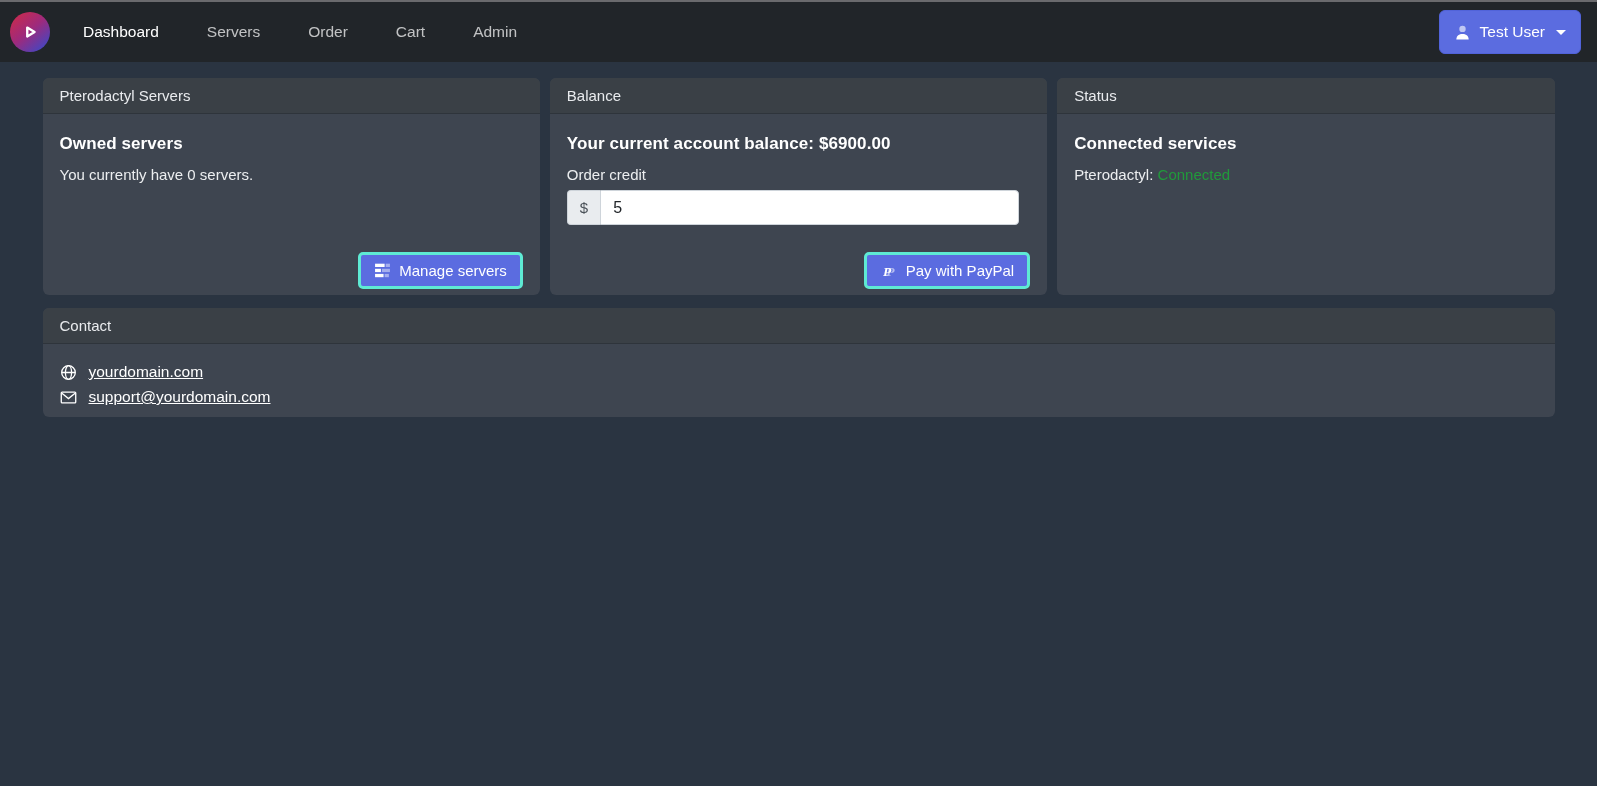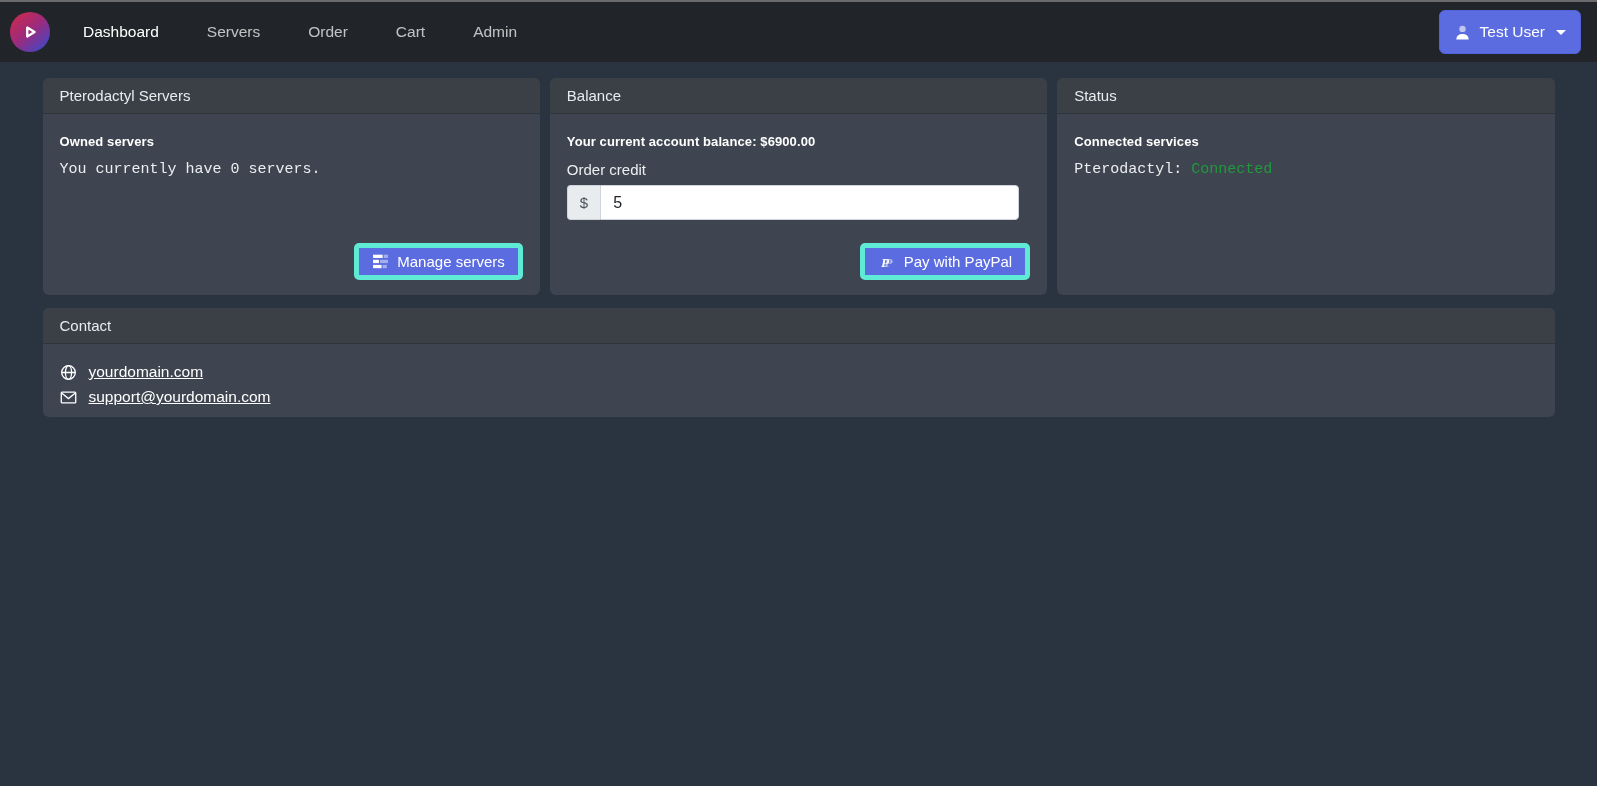--- a/index.html
+++ b/index.html
@@ -84,35 +84,35 @@
     font-size: 15px;
     color: #e9ebee;
   }
   .card-body {
     position: relative;
     flex: 1;
     padding: 12px 17px;
     color: #eceef0;
   }
   .card-body h2 {
-    font-size: 13px;
+    font-size: 17px;
     font-weight: 700;
     color: #ffffff;
     margin: 8px 0 12px;
     letter-spacing: 0.1px;
   }
-  .card-body p { font-size: 15px; font-family: Liberation Mono, monospace; }
+  .card-body p { font-size: 15px; }
   .status-state { color: #219a3b; }
 
   .btn-primary {
     position: absolute;
     right: 17px;
-    bottom: 15px;
+    bottom: 6px;
     background: #5b6ce0;
-    border: 5px solid #5eead4;
+    border: 3px solid #5eead4;
     color: #fff;
     border-radius: 5px;
     height: 37px;
     padding: 0 13px;
     font-size: 15px;
     display: inline-flex;
     align-items: center;
     gap: 8px;
     cursor: pointer;
     font-family: "Liberation Sans", sans-serif;

